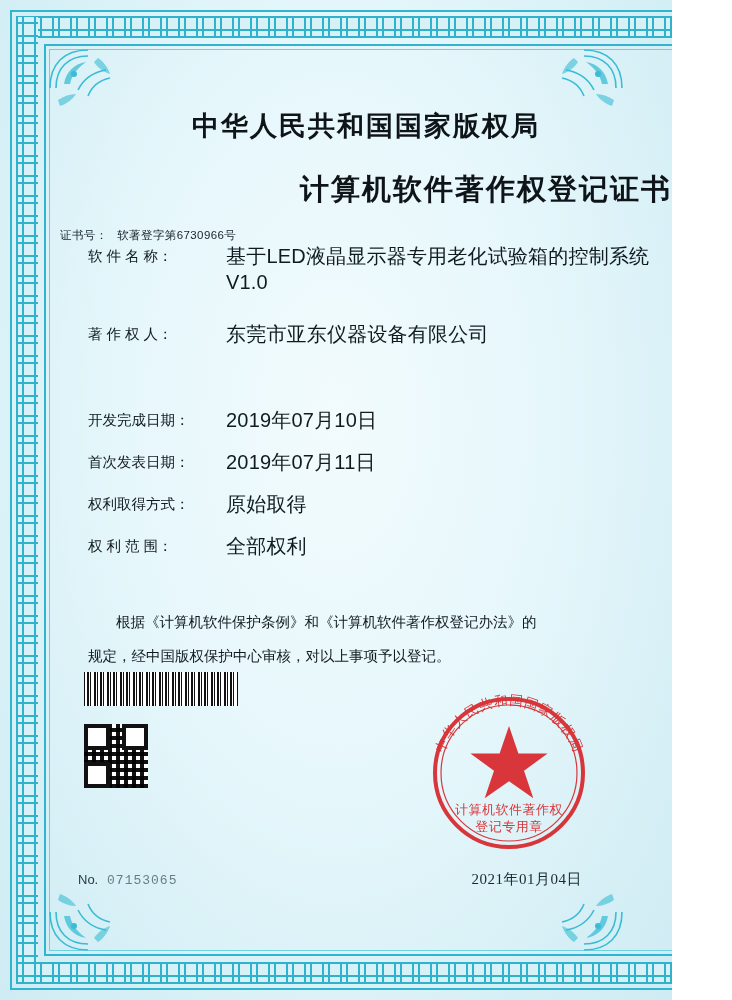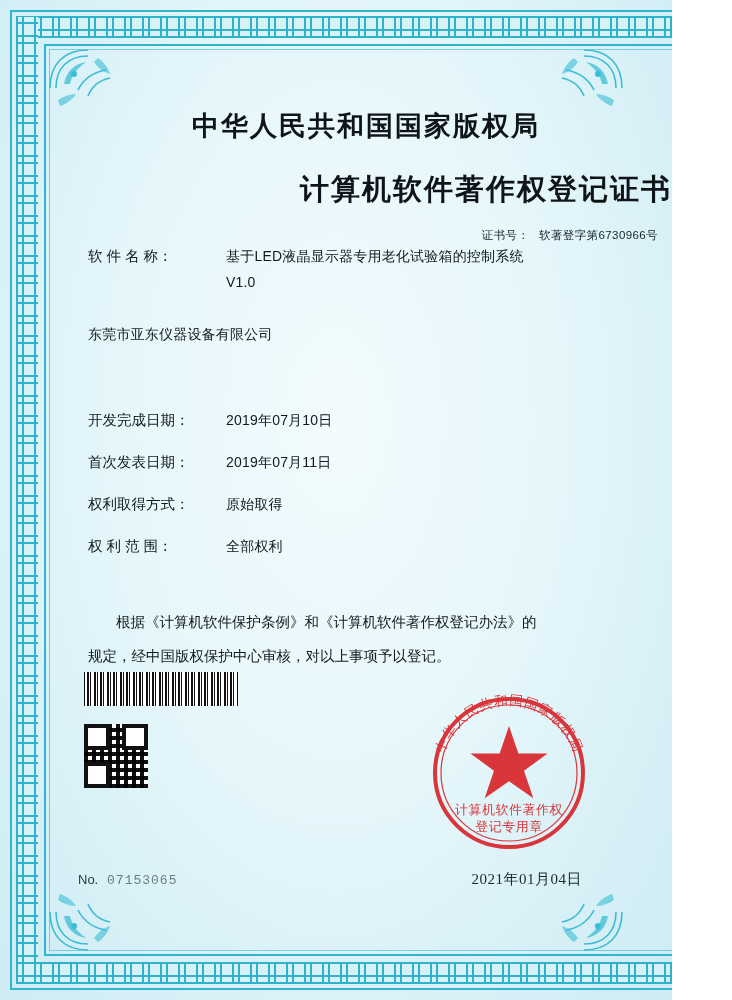--- a/index.html
+++ b/index.html
@@ -102,21 +102,20 @@
     font-family: "DejaVu Serif", "Liberation Serif", serif;
     font-size: 29px;
     letter-spacing: 2px;
     color: #0e1417;
     margin-top: 26px;
     font-weight: 700;
   }
 
   .cert-no {
     margin-top: 18px;
-    text-align: right;
     padding-right: 14px;
     font-size: 11.5px;
     color: #17232b;
     letter-spacing: 0.4px;
   }
   .cert-no .label { margin-right: 6px; }
 
   .fields {
     padding-left: 28px;
     padding-right: 10px;
@@ -130,21 +129,21 @@
     width: 138px;
     flex: 0 0 138px;
     font-size: 14.5px;
     color: #101a1f;
     letter-spacing: 0px;
     line-height: 26px;
     white-space: nowrap;
   }
   .field-label.spaced { letter-spacing: 5.5px; }
   .field-value {
-    font-size: 14px;
+    font-size: 20px;
     color: #101a1f;
     line-height: 26px;
     letter-spacing: 0.2px;
   }
   .field-value .v2 { display: block; }
 
   .gap-lg { height: 34px; }
   .gap-md { height: 20px; }
   .gap-sm { height: 10px; }
 
@@ -313,20 +312,21 @@
         <div class="field-label">软 件 名 称：</div>
         <div class="field-value">
           <span>基于LED液晶显示器专用老化试验箱的控制系统</span>
           <span class="v2">V1.0</span>
         </div>
       </div>
 
       <div class="gap-md"></div>
 
       <div class="field-row">
+        <div class="field-label">著 作 权 人：</div>
         <div class="field-value">东莞市亚东仪器设备有限公司</div>
       </div>
 
       <div class="gap-lg"></div>
       <div class="gap-md"></div>
 
       <div class="field-row">
         <div class="field-label">开发完成日期：</div>
         <div class="field-value">2019年07月10日</div>
       </div>

